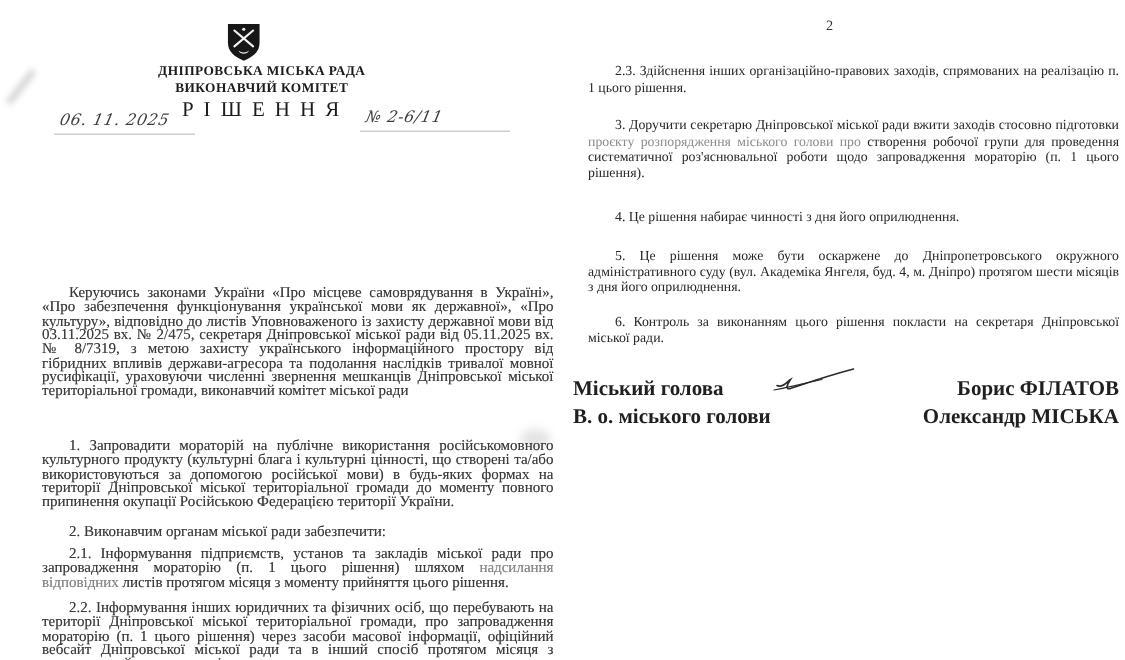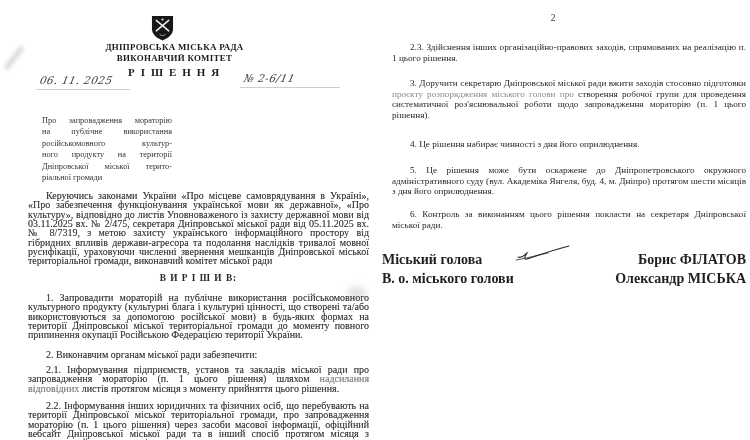--- a/index.html
+++ b/index.html
@@ -27,21 +27,21 @@
           text-align:justify; text-indent:18px; }
   .page1 .para { font-size:10px; line-height:9.35px; color:#3a3a3a;
                  text-shadow:0 0 .3px rgba(80,80,80,.6); }
   .page2 .para { font-size:9.2px; line-height:10.6px; color:#262626; }
 
   
   .emblem { position:absolute; top:0; left:123px; }
   .p1-header { position:absolute; top:26px; left:-24px; width:341px;
                text-align:center; color:#1c1c1c; }
   .org { font-weight:bold; font-size:8.9px; line-height:11px; letter-spacing:.3px; }
-  .doctype { font-weight:bold; font-size:11px; letter-spacing:1.6px; margin-top:2px; }
+  .doctype { font-weight:normal; font-size:14px; letter-spacing:1.6px; margin-top:2px; }
 
   
   .hw { position:absolute; font-family:"DejaVu Serif", serif; font-style:italic;
         color:#3d3d3d; font-size:10.5px; transform:skewX(-12deg); letter-spacing:.5px; }
   .hw.date { top:58px; left:12px; }
   .hw.num  { top:56px; left:216px; }
   .rule { position:absolute; height:1px; background:#cdcdcd; }
   .date-rule { top:73px; left:8px;   width:94px; }
   .num-rule  { top:71px; left:212px; width:100px; }
 
@@ -101,32 +101,23 @@
       <div class="org">ДНІПРОВСЬКА МІСЬКА РАДА</div>
       <div class="org">ВИКОНАВЧИЙ КОМІТЕТ</div>
       <div class="doctype">Р І Ш Е Н Н Я</div>
     </div>
 
     <div class="hw date">06. 11. 2025</div>
     <div class="hw num">№ 2-6/11</div>
     <div class="rule date-rule"></div>
     <div class="rule num-rule"></div>
 
-    <div class="subject">
-      <div class="sline">Про запровадження мораторію</div>
-      <div class="sline">на публічне використання</div>
-      <div class="sline">російськомовного культур-</div>
-      <div class="sline">ного продукту на території</div>
-      <div class="sline">Дніпровської міської терито-</div>
-      <div class="sline last">ріальної громади</div>
-    </div>
 
     <p class="para preamble">Керуючись законами України «Про місцеве самоврядування в Україні», «Про забезпечення функціонування української мови як державної», «Про культуру», відповідно до листів Уповноваженого із захисту державної мови від 03.11.2025 вх. № 2/475, секретаря Дніпровської міської ради від 05.11.2025 вх. № 8/7319, з метою захисту українського інформаційного простору від гібридних впливів держави-агресора та подолання наслідків тривалої мовної русифікації, ураховуючи численні звернення мешканців Дніпровської міської територіальної громади, виконавчий комітет міської ради</p>
 
-    <div class="resolved">В И Р І Ш И В:</div>
 
     <p class="para c1">1. Запровадити мораторій на публічне використання російськомовного культурного продукту (культурні блага і культурні цінності, що створені та/або використовуються за допомогою російської мови) в будь-яких формах на території Дніпровської міської територіальної громади до моменту повного припинення окупації Російською Федерацією території України.</p>
     <p class="para c2">2. Виконавчим органам міської ради забезпечити:</p>
 
     <p class="para c21"><span>2.1. Інформування підприємств, установ та закладів міської ради про запровадження мораторію (п. 1 цього рішення) шляхом </span><span class="faded">надсилання відповідних</span><span> листів протягом місяця з моменту прийняття цього рішення.</span></p>
 
     <p class="para c22">2.2. Інформування інших юридичних та фізичних осіб, що перебувають на території Дніпровської міської територіальної громади, про запровадження мораторію (п. 1 цього рішення) через засоби масової інформації, офіційний вебсайт Дніпровської міської ради та в інший спосіб протягом місяця з моменту прийняття цього рішення.</p>
   </div>
 
   <div class="page2">

